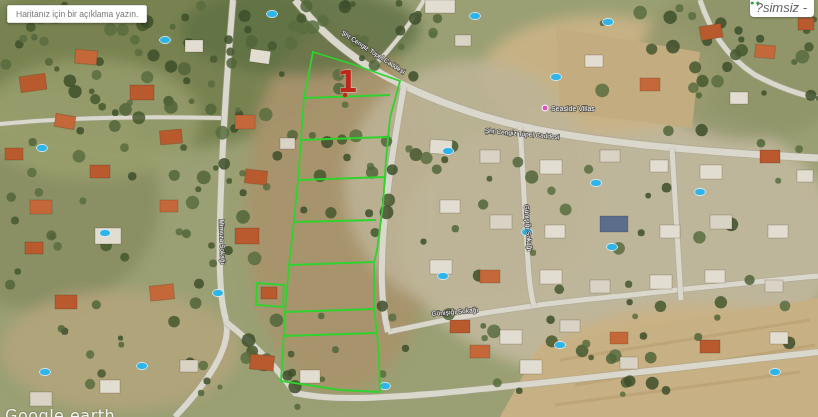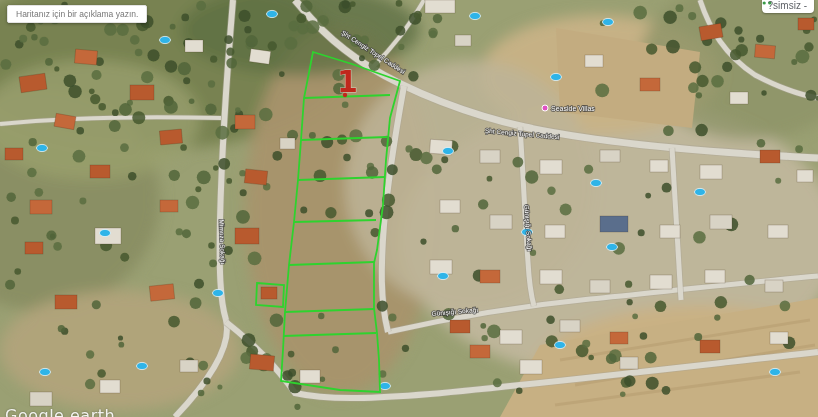--- a/index.html
+++ b/index.html
@@ -5,21 +5,21 @@
   html,body{margin:0;padding:0;background:#222;}
   .frame{position:relative;width:818px;height:417px;overflow:hidden;
          font-family:"Liberation Sans",sans-serif;background:#9aa073;}
   .frame svg{position:absolute;left:0;top:0;}
   .desc-box{position:absolute;left:7px;top:5px;background:#fff;border:1px solid #e3e3e3;
             border-radius:2px;box-shadow:0 1px 3px rgba(0,0,0,.35);padding:3px 8px;
             font-size:8.5px;color:#777;z-index:30;cursor:text;white-space:nowrap;}
   .title-pill{position:absolute;right:4px;top:-4px;background:#fff;border-radius:0 0 4px 4px;
               box-shadow:0 1px 2px rgba(0,0,0,.3);padding:4px 7px 2px 6px;display:flex;
               align-items:center;gap:4px;z-index:30;cursor:pointer;}
-  .title-pill .lbl{font-size:10px;color:#5f6368;white-space:nowrap;}
+  .title-pill .lbl{font-size:13px;color:#5f6368;white-space:nowrap;font-style:italic;}
   .watermark{position:absolute;left:5px;bottom:-8px;z-index:25;color:rgba(255,255,255,.9);
              font-size:16px;letter-spacing:.5px;text-shadow:0 0 2px rgba(0,0,0,.4);
              font-family:"DejaVu Sans",sans-serif;}
 </style>
 </head>
 <body>
 
 <div class="frame">
 
   <svg id="scene" width="818" height="417">

